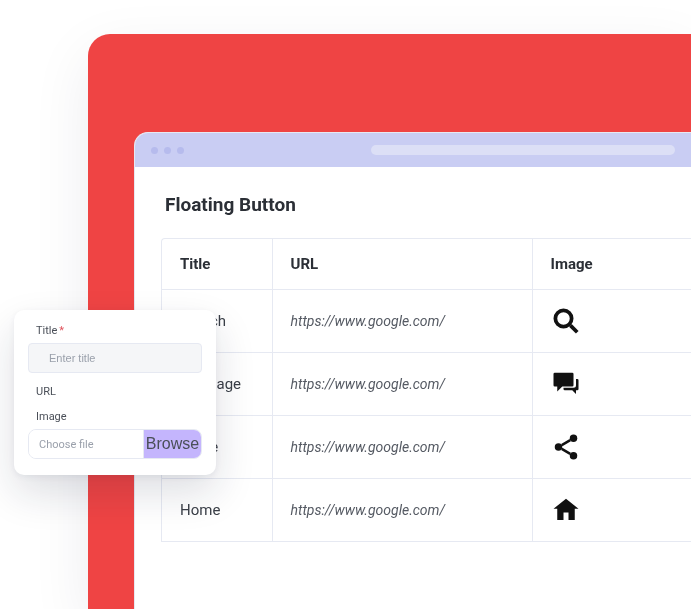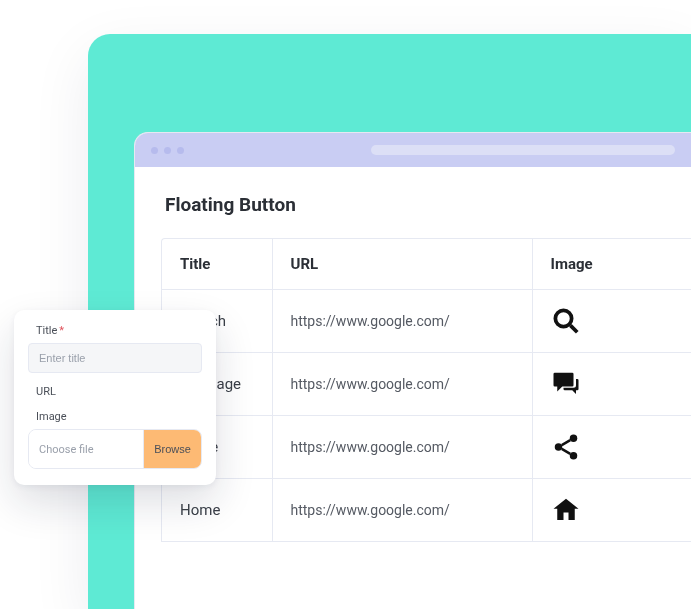--- a/index.html
+++ b/index.html
@@ -10,21 +10,21 @@
       background: #ffffff;
       position: relative;
       overflow: hidden;
     }
     .stage {
       position: absolute;
       top: 34px;
       left: 88px;
       right: 0;
       bottom: 0;
-      background: #5eead4;
+      background: #ef4444;
       border-radius: 22px 0 0 0;
       box-shadow: 0 20px 60px rgba(20,30,60,0.08);
     }
     .browser {
       position: absolute;
       top: 98px;
       left: 46px;
       right: 0;
       bottom: 0;
       background: #ffffff;
@@ -85,21 +85,21 @@
       font-size: 15px;
     }
     th {
       font-weight: 700;
       font-size: 15px;
       color: #2b2f36;
     }
     th:nth-child(1), td:nth-child(1) { width: 110px; border-right: 1px solid #e6e9f2; }
     th:nth-child(2), td:nth-child(2) { width: 260px; border-right: 1px solid #e6e9f2; }
     th:nth-child(3), td:nth-child(3) { width: auto; }
-    td.url { color: #555a63; font-size: 14px; }
+    td.url { color: #555a63; font-size: 14px; font-style: italic; }
     .icon-cell svg { width: 30px; height: 30px; display: block; }
 
     
     .card {
       position: absolute;
       top: 310px;
       left: 14px;
       width: 202px;
       background: #ffffff;
       border-radius: 10px;
@@ -116,47 +116,47 @@
       display: block;
       margin-left: 8px;
     }
     .req { color: #e0555e; margin-left: 2px; }
     .input {
       width: 100%;
       height: 30px;
       background: #f5f6f8;
       border: 1px solid #e6e9f2;
       border-radius: 4px;
-      padding: 0 10px;
+      padding: 0 20px;
       font-size: 11px;
       color: #777c85;
     }
     .input::placeholder { color: #9aa0ab; }
     .filegroup {
       display: flex;
       border: 1px solid #e6e9f2;
       border-radius: 8px;
       overflow: hidden;
-      height: 40px;
+      height: 30px;
     }
     .filegroup .chosen {
       flex: 1;
       padding: 0 10px;
       font-size: 11px;
       color: #9aa0ab;
       display: flex;
       align-items: center;
       background: #fff;
     }
     .filegroup .browse {
       width: 58px;
-      background: #fdba74;
+      background: #c4b5fd;
       border: none;
       border-left: 1px solid #e6e9f2;
-      font-size: 11px;
+      font-size: 16px;
       color: #4a4f58;
       cursor: pointer;
     }
   </style>
 </head>
 <body>
 
 <div class="stage">
   <div class="browser">
     <div class="chrome-bar">

